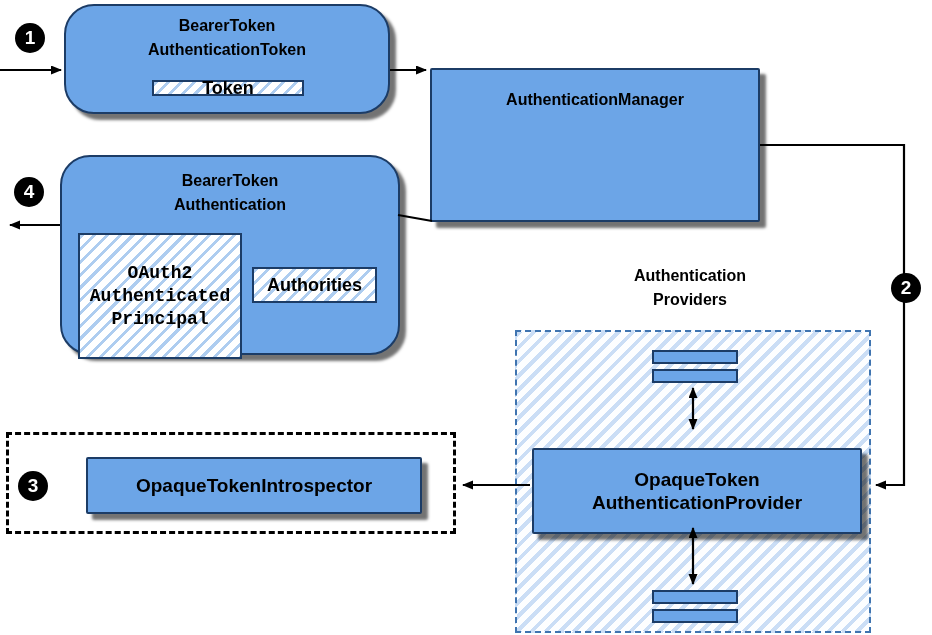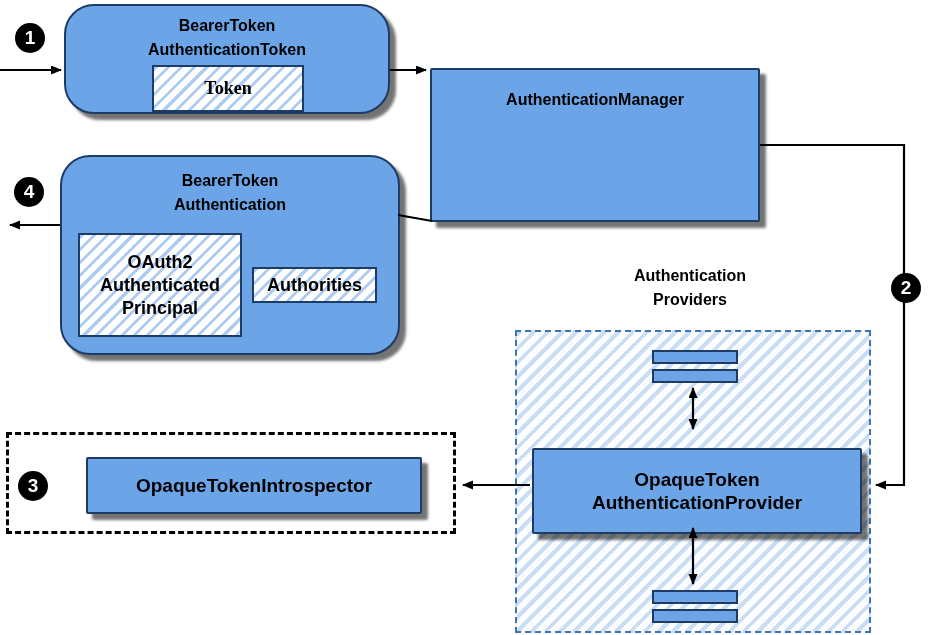--- a/index.html
+++ b/index.html
@@ -68,33 +68,33 @@
     <div class="abs bar" style="left:135px; top:258px; width:86px; height:14px;"></div>
     <div class="abs bar" style="left:135px; top:277px; width:86px; height:14px;"></div>
   </div>
 
   <div class="abs title multiline" style="left:555px; top:264px; width:270px; z-index:2;">Authentication
 Providers</div>
 
   <div class="abs blue-box rounded" style="left:64px; top:4px; width:326px; height:110px; z-index:2;">
     <div class="title multiline" style="margin-top:8px;">BearerToken
 AuthenticationToken</div>
-    <div class="abs hatch-box" style="left:86px; top:59px; width:152px; height:47px;font-family:Liberation Serif, serif;">
+    <div class="abs hatch-box" style="left:86px; top:74px; width:152px; height:16px;">
       <span class="small-label">Token</span>
     </div>
   </div>
 
   <div class="abs blue-box sq" style="left:430px; top:68px; width:330px; height:154px; z-index:2;">
     <div class="title" style="margin-top:18px;">AuthenticationManager</div>
   </div>
 
   <div class="abs blue-box rounded" style="left:60px; top:155px; width:340px; height:200px; z-index:2;">
     <div class="title multiline" style="margin-top:12px;">BearerToken
 Authentication</div>
-    <div class="abs hatch-box" style="left:16px; top:76px; width:164px; height:104px;">
+    <div class="abs hatch-box" style="left:16px; top:76px; width:164px; height:126px;font-family:Liberation Mono, monospace;">
       <span class="small-label multiline">OAuth2
 Authenticated
 Principal</span>
     </div>
     <div class="abs hatch-box" style="left:190px; top:110px; width:125px; height:36px;">
       <span class="small-label">Authorities</span>
     </div>
   </div>
 
   <div class="abs dashed-group" style="left:6px; top:432px; width:450px; height:102px; z-index:1;">

